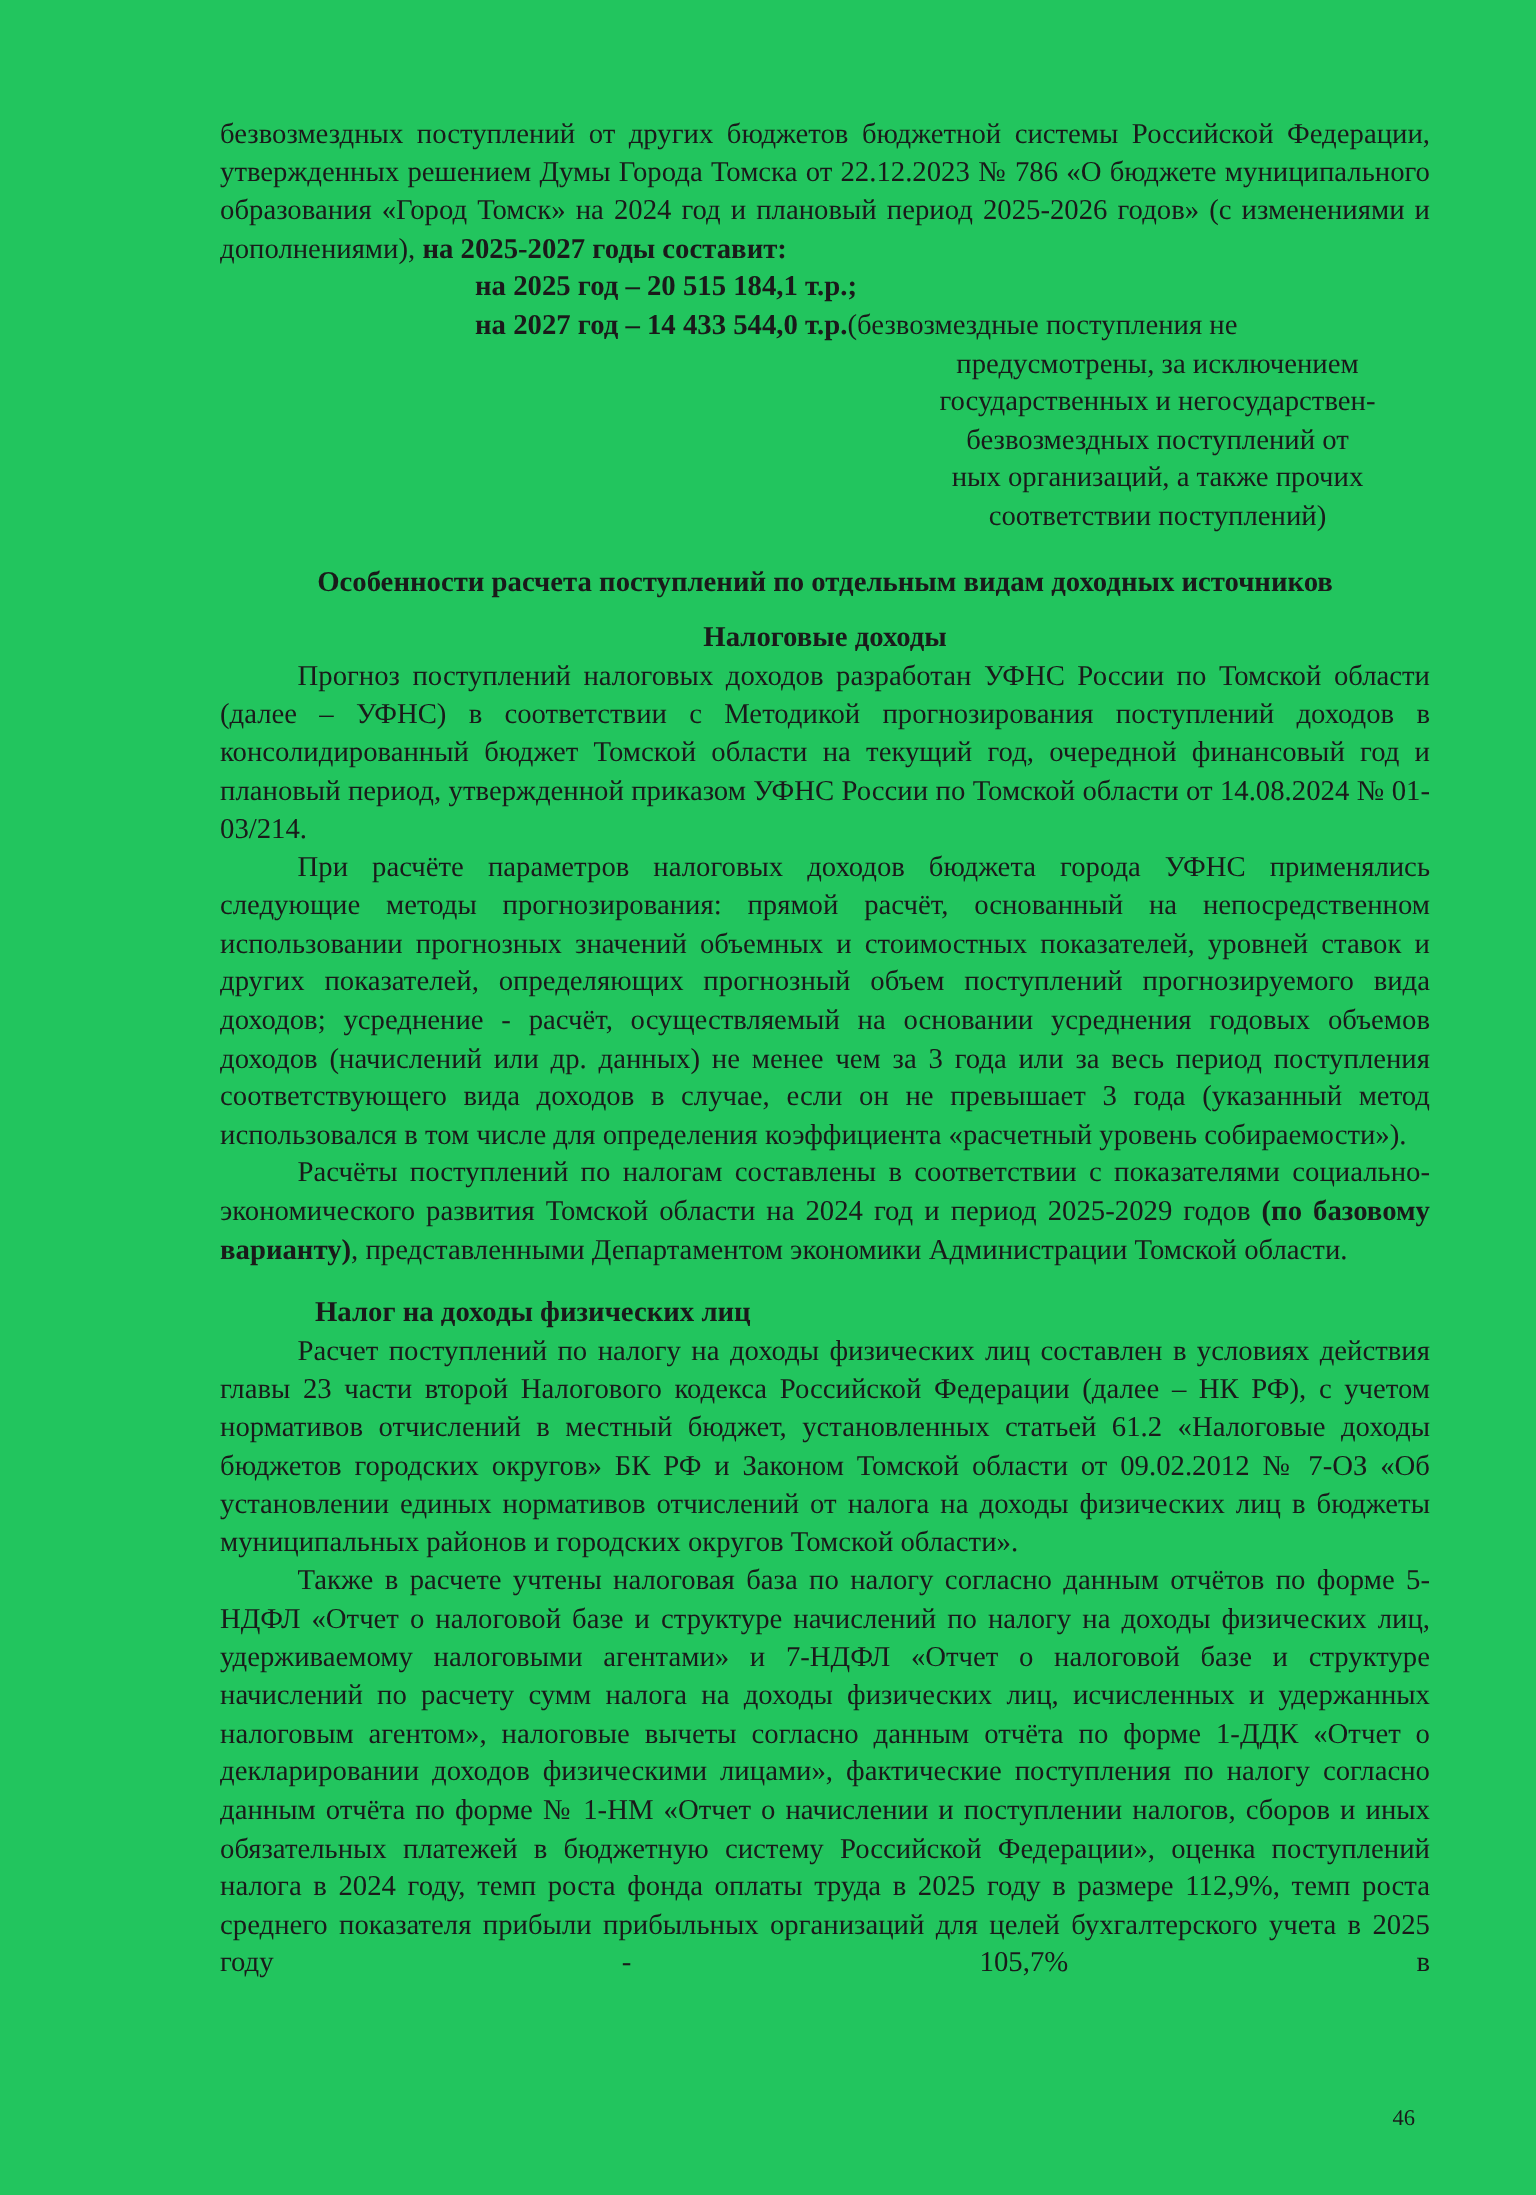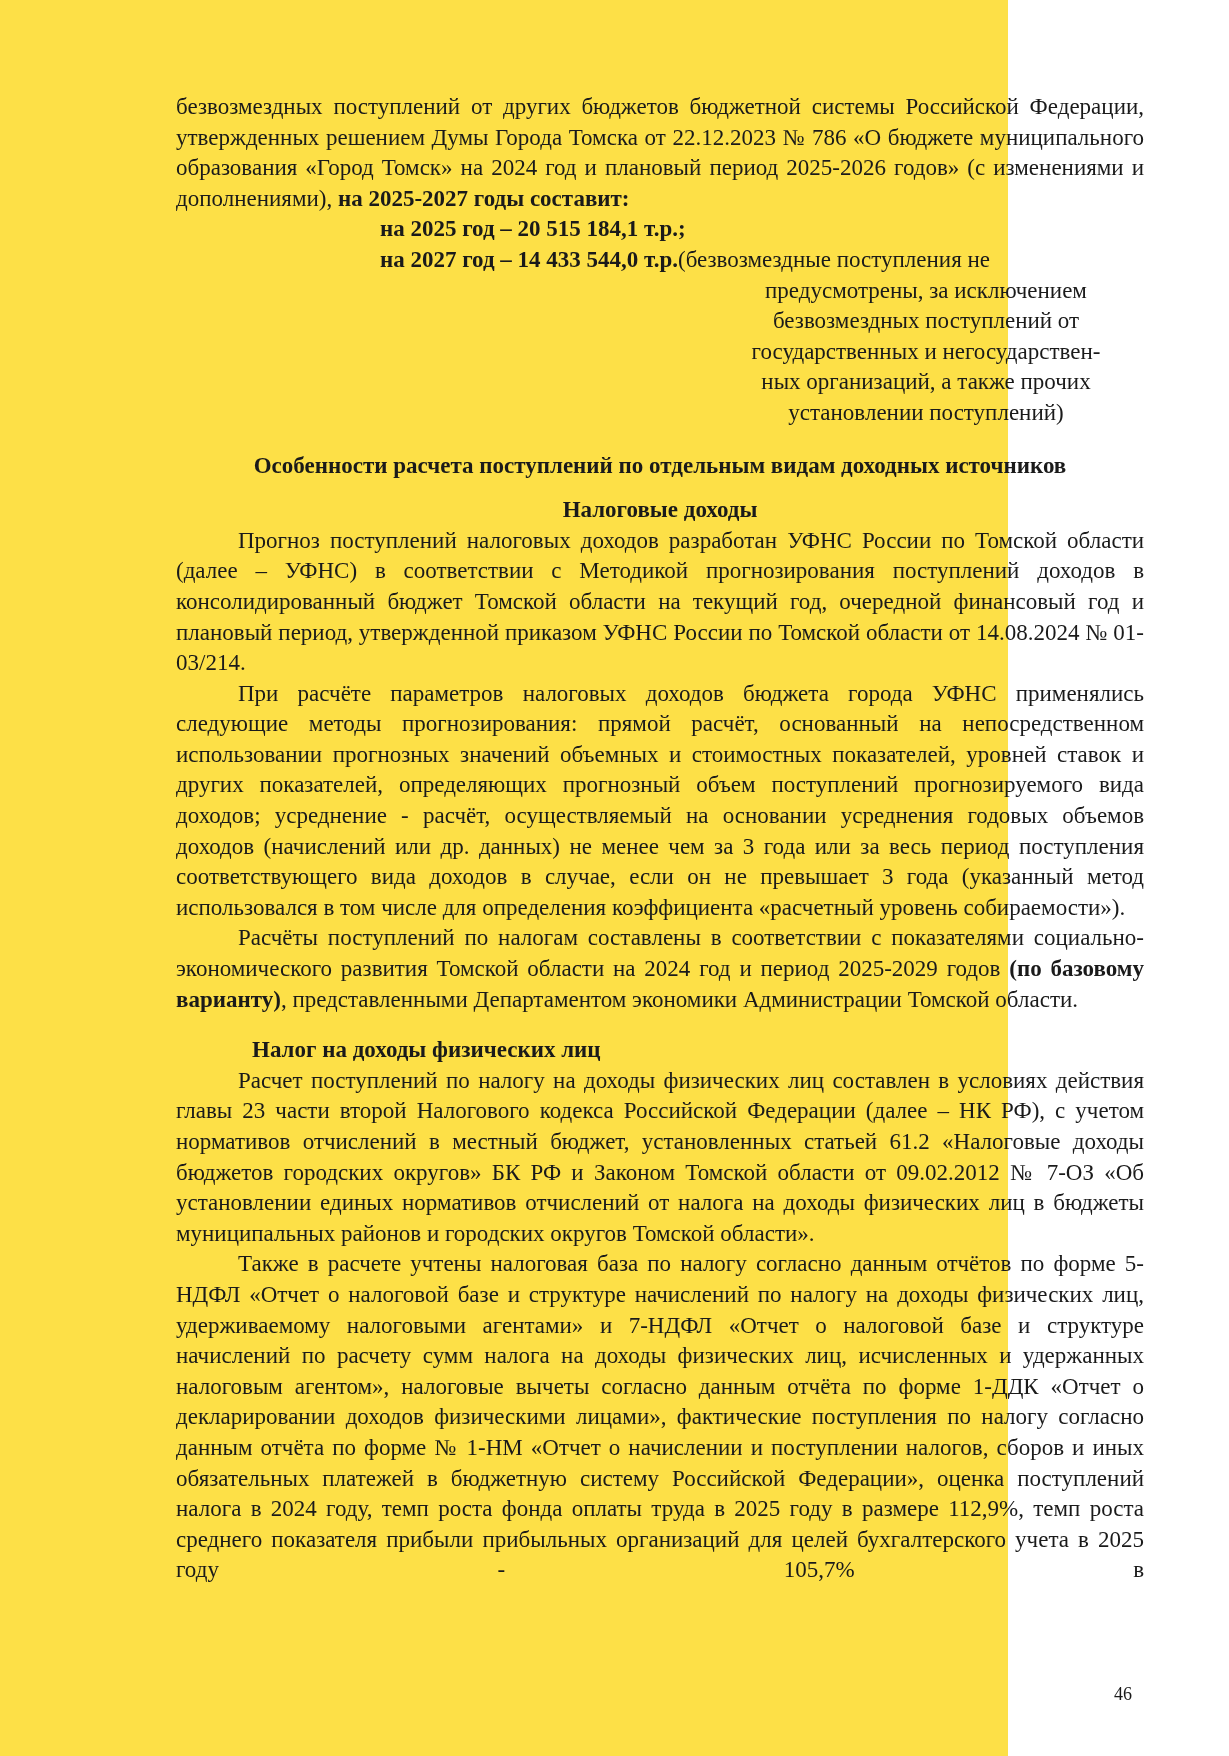--- a/index.html
+++ b/index.html
@@ -1,19 +1,19 @@
 <!DOCTYPE html>
 <html><head>
 <meta charset="utf-8">
 <style>
   html, body { margin: 0; padding: 0; background: #ffffff; }
   body { width: 1229px; height: 1756px; position: relative; overflow: hidden; }
   .page {
-    position: absolute; left: 0; top: 0; width: 1008px; height: 1756px;
-    background: #fde047;
+    position: absolute; left: 0; top: 0; width: 1229px; height: 1756px;
+    background: #22c55e;
     font-family: "Liberation Serif", "DejaVu Serif", serif;
     color: #1a1a1a;
     font-size: 23px;
   }
   .content {
     position: absolute; left: 176px; top: 92px; width: 968px;
     line-height: 30.6px;
   }
   .para { text-align: justify; margin: 0; text-align-last: left; }
   .indent { text-indent: 62px; }
@@ -37,24 +37,24 @@
 
     <p class="para"><span>безвозмездных поступлений от других бюджетов бюджетной системы Российской Федерации, утвержденных решением Думы Города Томска от 22.12.2023 № 786 «О бюджете муниципального образования «Город Томск» на 2024 год и плановый период 2025-2026 годов» (с изменениями и дополнениями), </span><span class="bold">на 2025-2027 годы составит:</span></p>
 
     <p class="amount-line">на 2025 год – 20 515 184,1 т.р.;</p>
     <p class="amount-last">
       <span class="lbl">на 2027  год – 14 433 544,0  т.р.</span>
       <span class="note-first"> (безвозмездные поступления не</span>
     </p>
     <div class="note-block">
       <div>предусмотрены, за исключением</div>
+      <div>государственных и негосударствен-</div>
       <div>безвозмездных поступлений от</div>
-      <div>государственных и негосударствен-</div>
       <div>ных организаций, а также прочих</div>
-      <div>установлении поступлений)</div>
+      <div>соответствии поступлений)</div>
     </div>
 
     <p class="section-title">Особенности расчета поступлений по отдельным видам доходных источников</p>
     <p class="subsection-title">Налоговые доходы</p>
 
     <p class="para indent">Прогноз поступлений налоговых доходов разработан УФНС России по Томской области (далее – УФНС) в соответствии с Методикой прогнозирования поступлений доходов в консолидированный бюджет Томской области на текущий год, очередной финансовый год и плановый период, утвержденной приказом УФНС России по Томской области от 14.08.2024 № 01-03/214.</p>
     <p class="para indent">При расчёте параметров налоговых доходов бюджета города УФНС применялись следующие методы прогнозирования: прямой расчёт, основанный на непосредственном использовании прогнозных значений объемных и стоимостных показателей, уровней ставок и других показателей, определяющих прогнозный объем поступлений прогнозируемого вида доходов; усреднение - расчёт, осуществляемый на основании усреднения годовых объемов доходов (начислений или др. данных) не менее чем за 3 года или за весь период поступления соответствующего вида доходов в случае, если он не превышает 3 года (указанный метод использовался в том числе для определения коэффициента «расчетный уровень собираемости»).</p>
 
     <p class="para indent"><span>Расчёты поступлений по налогам составлены в соответствии с показателями социально-экономического развития Томской области на 2024 год и период 2025-2029 годов </span><span class="bold">(по базовому варианту)</span><span>, представленными Департаментом экономики Администрации Томской области.</span></p>
 

